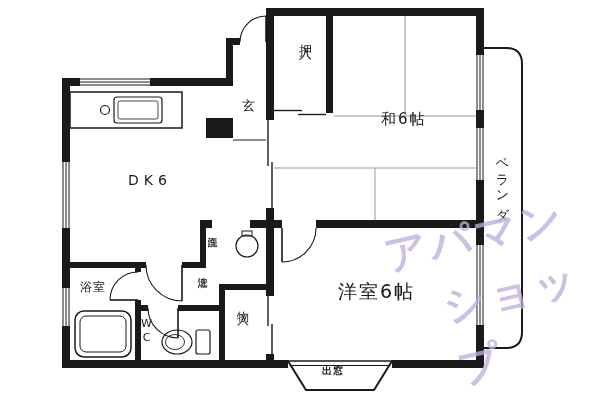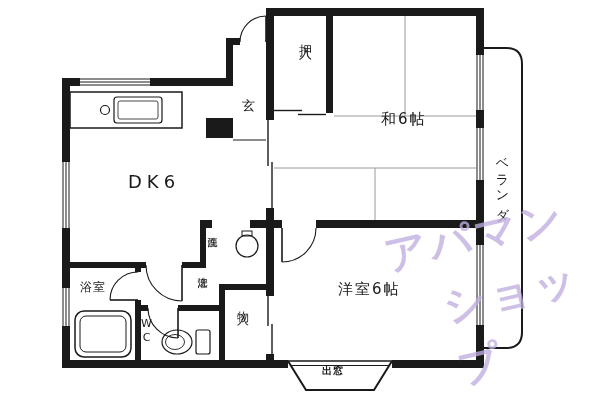--- a/index.html
+++ b/index.html
@@ -130,27 +130,27 @@
     <g stroke="#1a1a1a" fill="none">
       <rect x="75" y="311" width="56" height="46" rx="9" stroke-width="1.5"></rect>
       <rect x="80" y="316" width="46" height="36" rx="6" stroke-width="1"></rect>
     </g>
   </svg>
 
   <div class="lbl v" style="left:299px;top:34px;font-size:13px;">押入</div>
   <div class="lbl" style="left:381px;top:96px;font-size:15px;letter-spacing:2px;margin-top:16px;">和6帖</div>
   <div class="lbl v" style="left:496px;top:148px;font-size:13px;">ベランダ</div>
   <div class="lbl" style="left:242px;top:99px;font-size:13px;">玄</div>
-  <div class="lbl" style="left:128px;top:173px;font-size:18px;letter-spacing:5px;">DK6</div>
+  <div class="lbl" style="left:128px;top:173px;font-size:14px;letter-spacing:5px;">DK6</div>
   <div class="lbl v" style="left:207px;top:229px;font-size:10px;letter-spacing:1px;">洗面</div>
   <div class="lbl" style="left:80px;top:281px;font-size:12px;letter-spacing:1px;">浴室</div>
   <div class="lbl v" style="left:197px;top:269px;font-size:10px;letter-spacing:1px;">洗濯</div>
   <div class="lbl v" style="left:141px;top:317px;font-size:11px;letter-spacing:1px;">WC</div>
   <div class="lbl v" style="left:237px;top:301px;font-size:12px;">物入</div>
-  <div class="lbl" style="left:338px;top:282px;font-size:15px;letter-spacing:2px;">洋室6帖</div>
+  <div class="lbl" style="left:338px;top:282px;font-size:19px;letter-spacing:2px;">洋室6帖</div>
   <div class="lbl" style="left:322px;top:366px;font-size:10px;letter-spacing:1px;font-weight:bold;">出窓</div>
 
   <div class="watermark" style="color: rgb(191, 174, 222);">
     <div class="l1">アパマン</div>
     <div class="l2">ショップ</div>
   </div>
 
 </div>
 
 </body></html>

